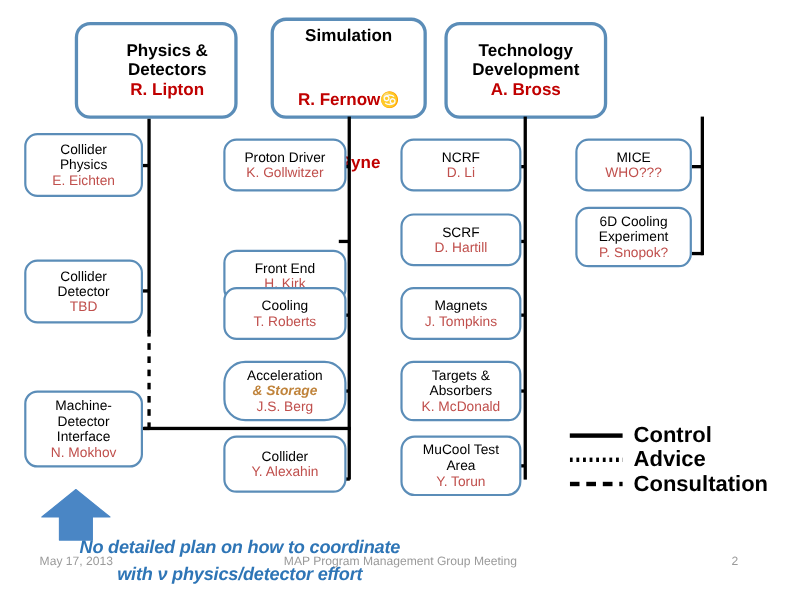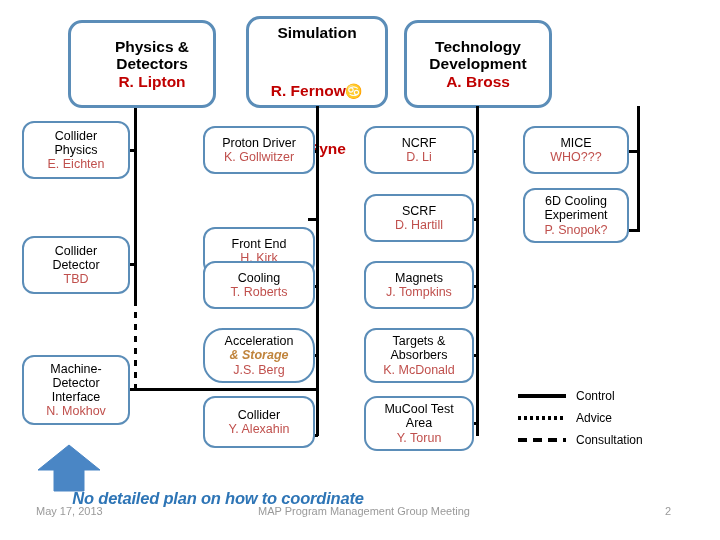--- a/index.html
+++ b/index.html
@@ -117,22 +117,22 @@
     background-image: linear-gradient(to right, #000 0 3px, transparent 3px 6px);
     background-size: 6px 4px;
     height: 4px;
   }
   .sw-dashed {
     background-image: linear-gradient(to right, #000 0 9px, transparent 9px 15px);
     background-size: 15px 4px;
     height: 4px;
   }
   .legend-label {
-    font-size: 12px;
-    font-weight: normal;
+    font-size: 20px;
+    font-weight: bold;
     color: #000000;
     white-space: nowrap;
   }
 
   
   #arrow {
     position: absolute;
     left: 36px;
     top: 444px;
     width: 66px;
@@ -331,19 +331,20 @@
       <span class="legend-label">Consultation</span>
     </div>
   </div>
 
   <svg id="arrow" viewBox="0 0 66 48">
     <polygon points="33,1 64,26 48,26 48,47 18,47 18,26 2,26" fill="#4a86c5" stroke="#4a86c5" stroke-width="1" stroke-linejoin="round"></polygon>
   </svg>
 
   <div id="callout">
     <span class="cl">No detailed plan on how to coordinate</span>
+    <span class="cl">with ν physics/detector effort</span>
   </div>
 
   <div id="footer-date">May 17, 2013</div>
   <div id="footer-title">MAP Program Management Group Meeting</div>
   <div id="footer-page">2</div>
 
 </div>
 
 </body></html>

